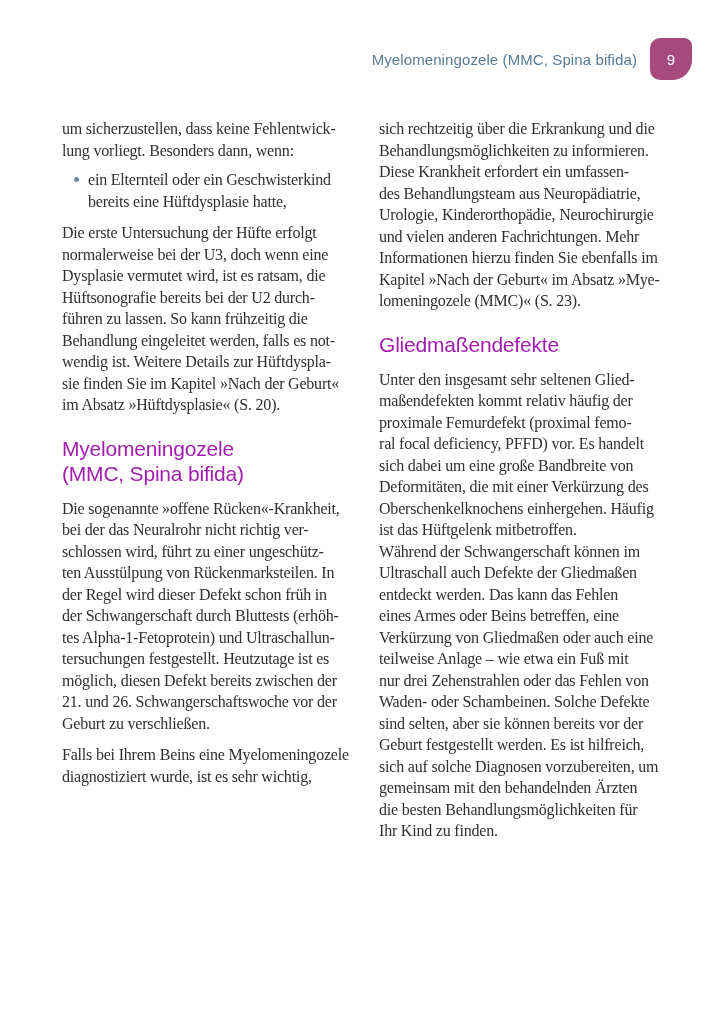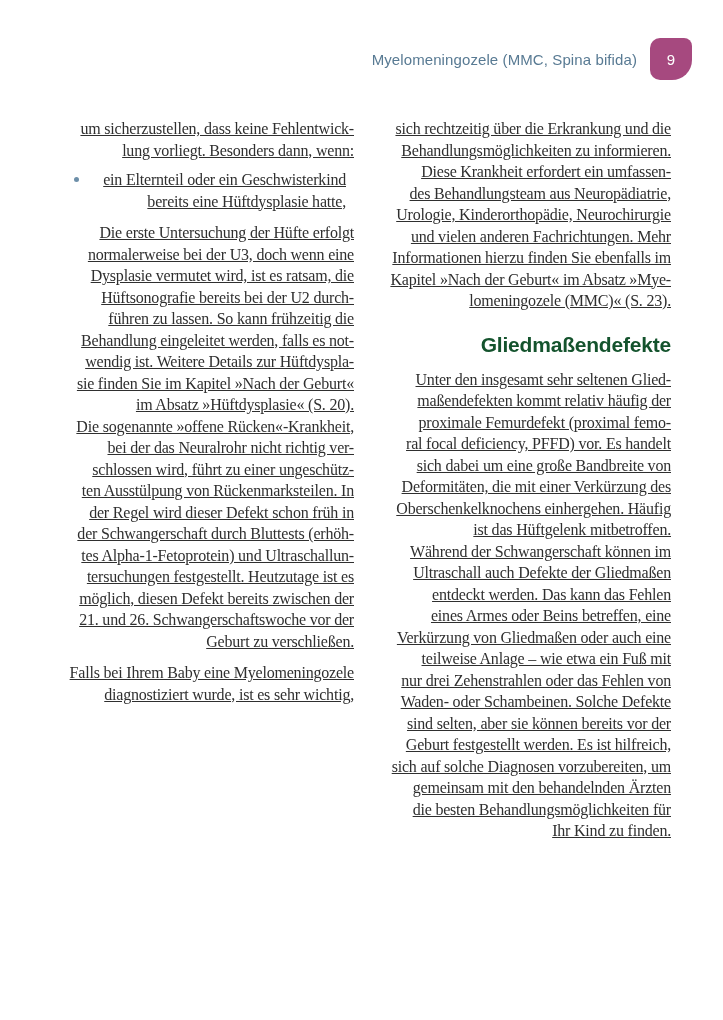--- a/index.html
+++ b/index.html
@@ -7,21 +7,20 @@
     padding: 0;
     background: #ffffff;
   }
   .page {
     position: relative;
     width: 723px;
     height: 1020px;
     background: #ffffff;
     overflow: hidden;
     font-family: "Liberation Serif", "DejaVu Serif", serif;
-    text-align: right;
   }
 
   
   .page-header {
     position: absolute;
     top: 38px;
     right: 31px;
     display: flex;
     align-items: center;
     gap: 13px;
@@ -56,31 +55,30 @@
   .col-left  { left: 62px;  }
   .col-right { left: 379px; }
 
   .body-text {
     margin: 0;
     font-size: 16px;
     line-height: 21.5px;
     color: #2f2f2f;
     letter-spacing: -0.2px;
     white-space: pre-line;
-    text-decoration: underline;
   }
   .para-gap { margin-top: 10px; }
 
   .section-heading {
     margin: 20px 0 12px 0;
     font-family: "Liberation Sans", sans-serif;
-    font-weight: 700;
+    font-weight: 400;
     font-size: 21px;
     line-height: 25px;
-    color: #14532d;
+    color: #a21caf;
     letter-spacing: -0.2px;
     white-space: pre-line;
   }
 
   .bullet-list {
     margin: 8px;
     padding: 0;
     list-style: none;
   }
   .bullet-item {
@@ -124,34 +122,36 @@
     <p class="body-text para-gap">Die erste Untersuchung der Hüfte erfolgt
 normalerweise bei der U3, doch wenn eine
 Dysplasie vermutet wird, ist es ratsam, die
 Hüftsonografie bereits bei der U2 durch-
 führen zu lassen. So kann frühzeitig die
 Behandlung eingeleitet werden, falls es not-
 wendig ist. Weitere Details zur Hüftdyspla-
 sie finden Sie im Kapitel »Nach der Geburt«
 im Absatz »Hüftdysplasie« (S. 20).</p>
 
+    <h2 class="section-heading">Myelomeningozele
+(MMC, Spina bifida)</h2>
 
     <p class="body-text">Die sogenannte »offene Rücken«-Krankheit,
 bei der das Neuralrohr nicht richtig ver-
 schlossen wird, führt zu einer ungeschütz-
 ten Ausstülpung von Rückenmarksteilen. In
 der Regel wird dieser Defekt schon früh in
 der Schwangerschaft durch Bluttests (erhöh-
 tes Alpha-1-Fetoprotein) und Ultraschallun-
 tersuchungen festgestellt. Heutzutage ist es
 möglich, diesen Defekt bereits zwischen der
 21. und 26. Schwangerschaftswoche vor der
 Geburt zu verschließen.</p>
 
-    <p class="body-text para-gap">Falls bei Ihrem Baby eine Myelomeningozele
+    <p class="body-text para-gap">Falls bei Ihrem Beins eine Myelomeningozele
 diagnostiziert wurde, ist es sehr wichtig,</p>
   </section>
 
   <section class="col col-right">
     <p class="body-text">sich rechtzeitig über die Erkrankung und die
 Behandlungsmöglichkeiten zu informieren.
 Diese Krankheit erfordert ein umfassen-
 des Behandlungsteam aus Neuropädiatrie,
 Urologie, Kinderorthopädie, Neurochirurgie
 und vielen anderen Fachrichtungen. Mehr

